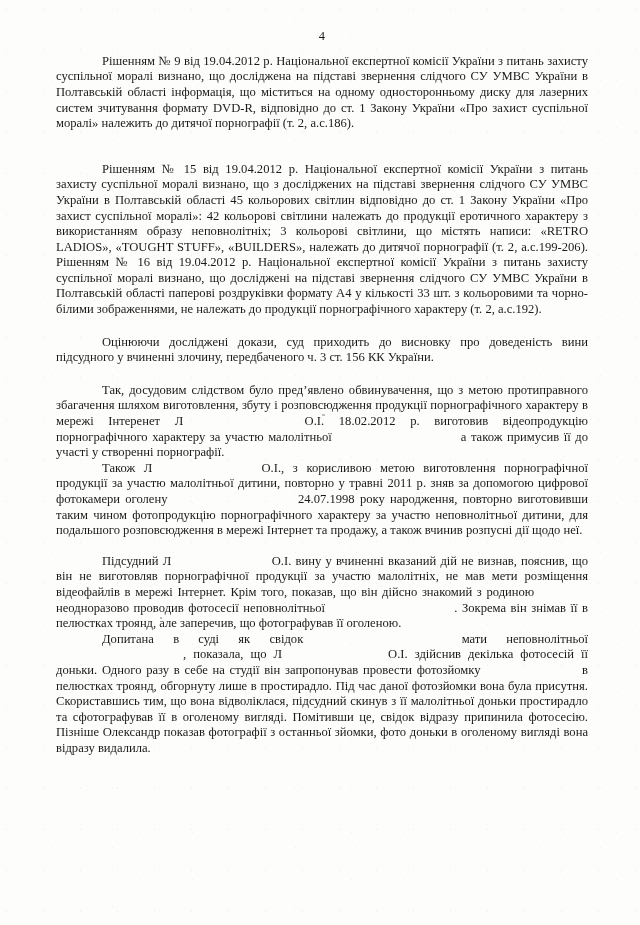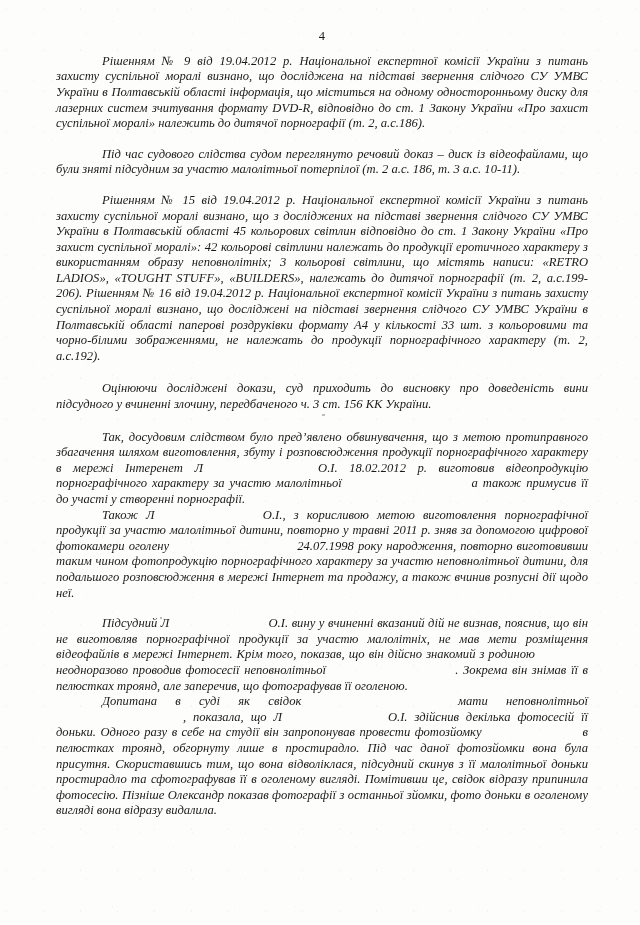--- a/index.html
+++ b/index.html
@@ -35,21 +35,20 @@
     line-height: 15.6px;
     text-align: justify;
     text-justify: inter-word;
     -webkit-hyphens: none;
     hyphens: none;
   }
   p.para {
     margin: 0;
     text-indent: 46px;
     text-align: justify;
-    font-style: italic;
   }
   .gap-md { height: 15px; }
   .gap-lg { height: 17px; }
   
   .redact {
     display: inline-block;
     min-width: 58px;
     height: 11px;
     vertical-align: baseline;
   }
@@ -83,21 +82,20 @@
   <div class="speck" style="left:322px;top:414px;width:3px;height:2px;"></div>
   <div class="speck" style="left:160px;top:617px;width:2px;height:2px;"></div>
 
   <div class="page-number">4</div>
 
   <div class="body-text">
 
     <p class="para">Рішенням № 9 від 19.04.2012 р. Національної експертної комісії України з питань захисту суспільної моралі визнано, що досліджена на підставі звернення слідчого СУ УМВС України в Полтавській області інформація, що міститься на одному односторонньому диску для лазерних систем зчитування формату DVD-R, відповідно до ст. 1 Закону України «Про захист суспільної моралі» належить до дитячої порнографії (т. 2, а.с.186).</p>
     <div class="gap-md"></div>
 
-    <p class="para">Під час судового слідства судом переглянуто речовий доказ – диск із відеофайлами, що були зняті підсудним за участю малолітньої потерпілої (т. 2 а.с. 186, т. 3 а.с. 10-11).</p>
     <div class="gap-md"></div>
 
     <p class="para">Рішенням № 15 від 19.04.2012 р. Національної експертної комісії України з питань захисту суспільної моралі визнано, що з досліджених на підставі звернення слідчого СУ УМВС України в Полтавській області 45 кольорових світлин відповідно до ст. 1 Закону України «Про захист суспільної моралі»: 42 кольорові світлини належать до продукції еротичного характеру з використанням образу неповнолітніх; 3 кольорові світлини, що містять написи: «RETRO LADIOS», «TOUGHT STUFF», «BUILDERS», належать до дитячої порнографії (т. 2, а.с.199-206). Рішенням № 16 від 19.04.2012 р. Національної експертної комісії України з питань захисту суспільної моралі визнано, що досліджені на підставі звернення слідчого СУ УМВС України в Полтавській області паперові роздруківки формату А4 у кількості 33 шт. з кольоровими та чорно-білими зображеннями, не належать до продукції порнографічного характеру (т. 2, а.с.192).</p>
     <div class="gap-lg"></div>
 
     <p class="para">Оцінюючи досліджені докази, суд приходить до висновку про доведеність вини підсудного у вчиненні злочину, передбаченого ч. 3 ст. 156 КК України.</p>
     <div class="gap-lg"></div>
 
 
     <p class="para">Так, досудовим слідством було пред’явлено обвинувачення, що з метою протиправного збагачення шляхом виготовлення, збуту і розповсюдження продукції порнографічного характеру в мережі Інтеренет Л <span class="redact wide">&nbsp;</span> О.І. 18.02.2012 р. виготовив відеопродукцію порнографічного характеру за участю малолітньої <span class="redact xwide">&nbsp;</span> а також примусив її до участі у створенні порнографії. </p>

